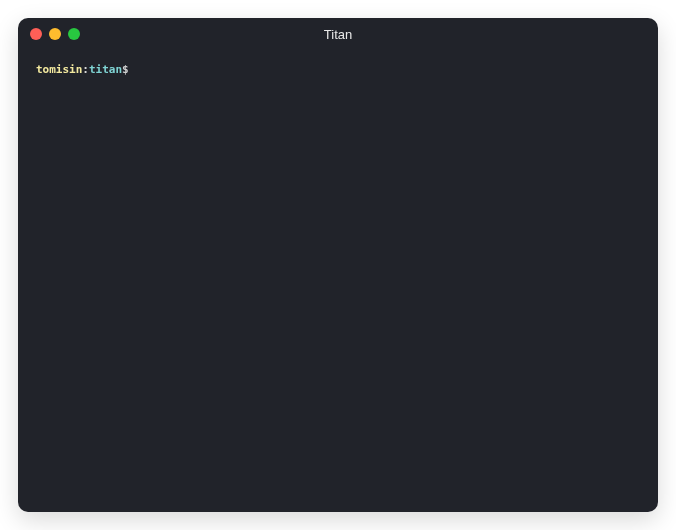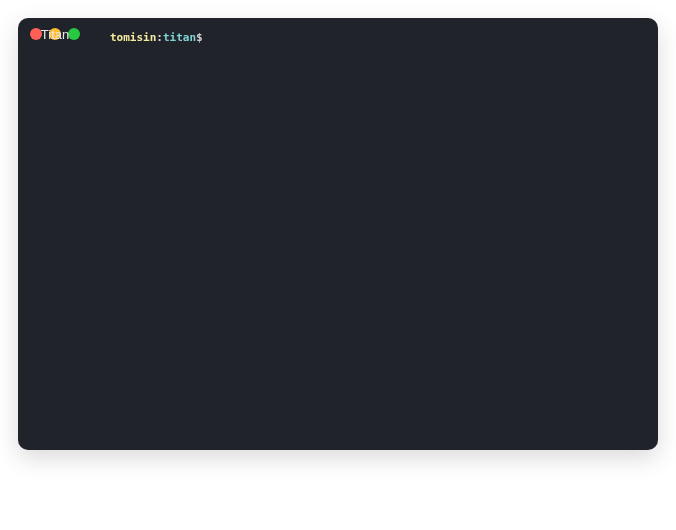--- a/index.html
+++ b/index.html
@@ -12,27 +12,27 @@
       width: 676px;
       height: 530px;
       font-family: ui-monospace, "SF Mono", Menlo, Consolas, monospace;
       display: flex;
       align-items: flex-start;
       justify-content: center;
       padding-top: 18px;
     }
     .terminal-window {
       width: 640px;
-      height: 432px;
+      height: 494px;
       background: #21232a;
       border-radius: 10px;
       box-shadow: 0 8px 24px rgba(0,0,0,0.15);
       overflow: hidden;
       display: flex;
-      flex-direction: row;
+      flex-direction: column;
     }
     .titlebar {
       height: 32px;
       display: flex;
       align-items: center;
       position: relative;
       padding: 0 12px;
     }
     .traffic-lights {
       display: flex;

